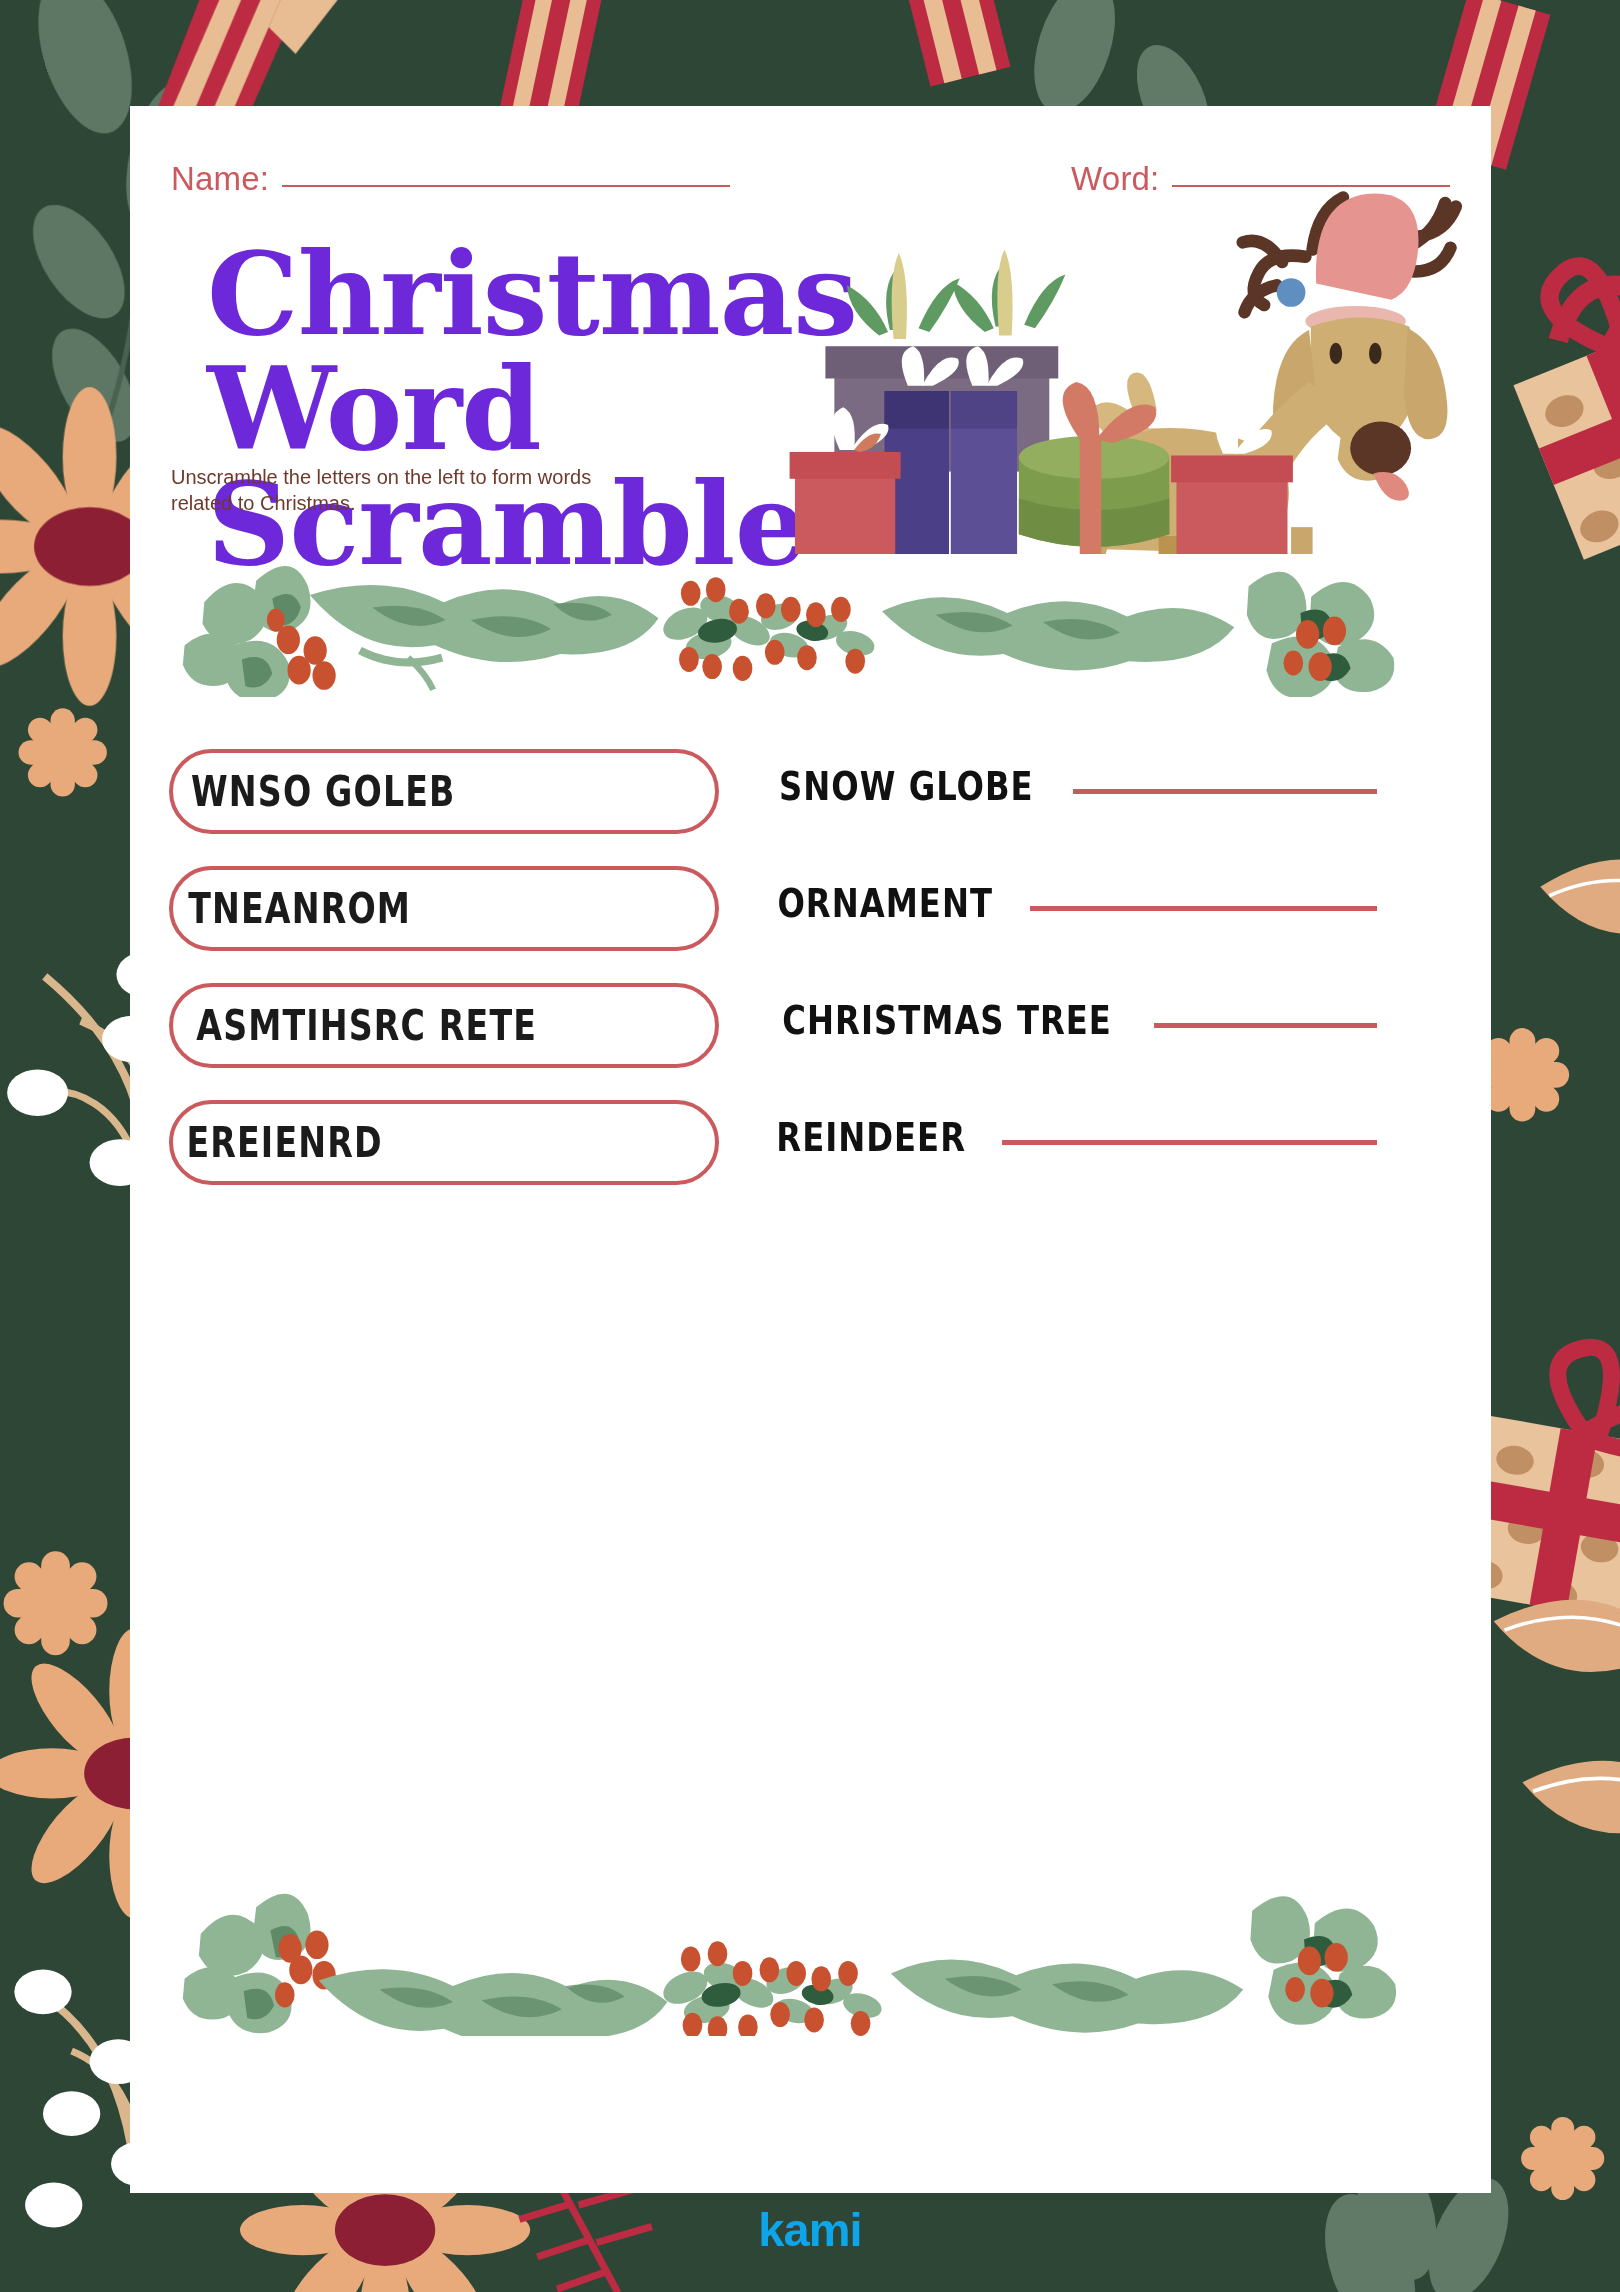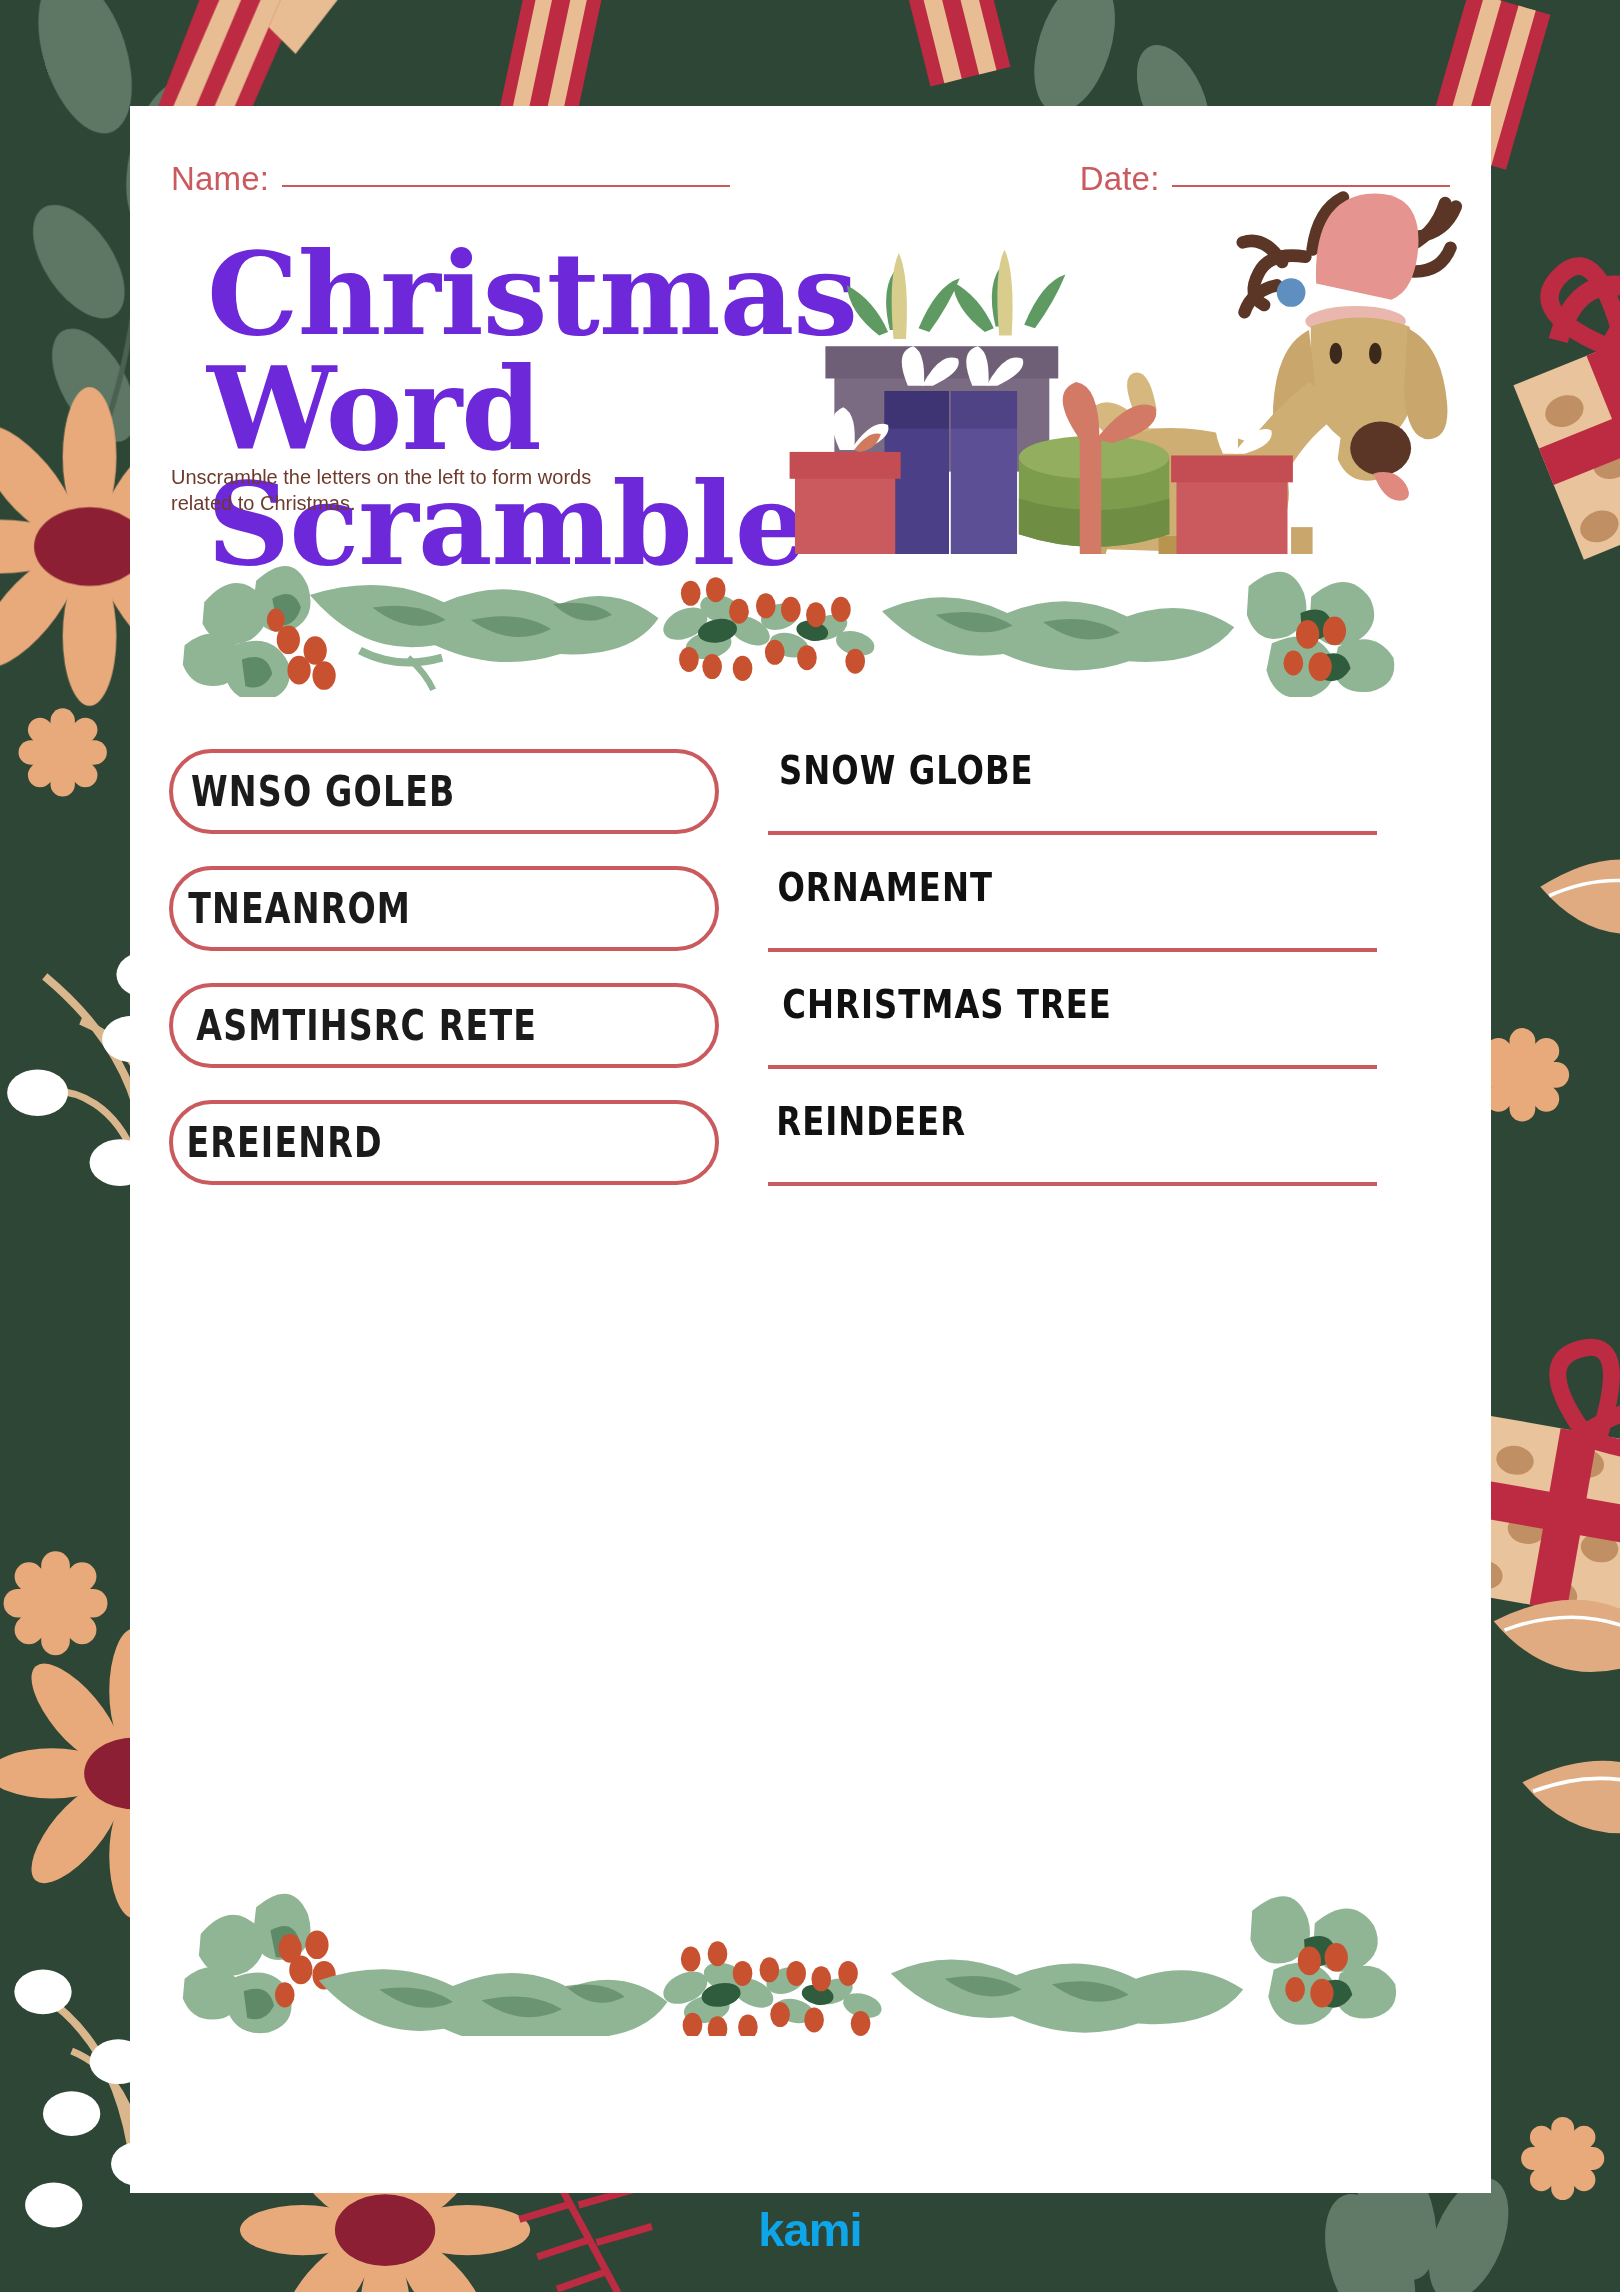--- a/index.html
+++ b/index.html
@@ -87,21 +87,21 @@
     font-weight:700;
     font-size:42px;
     letter-spacing:1.3px;
     color:#1b1b1b;
     transform:scaleX(.88);
     white-space:nowrap;
   }
   .answer{
     margin-left:49px;
     width:609px;
-    display:flex; flex-direction:column; align-items:flex-start;gap:28px;
+    display:flex; flex-direction:row; align-items:center;gap:28px;
   }
   .answer .txt{
     font-family:"DejaVu Sans Condensed","Liberation Sans Narrow","Liberation Sans",sans-serif;
     font-weight:700;
     font-size:39px;
     letter-spacing:1.1px;
     color:#111;
     transform:scaleX(.92);
     white-space:nowrap;
     margin-bottom:9.9px;
@@ -322,21 +322,21 @@
 
 <div class="sheet">
 
   <div class="namerow">
     <div class="field name">
       <span class="lbl">Name:</span>
       <span class="rule"></span>
     </div>
     <div class="spacer"></div>
     <div class="field date">
-      <span class="lbl">Date:</span>
+      <span class="lbl">Word:</span>
       <span class="rule"></span>
     </div>
   </div>
 
   <div class="title">
     <span>Christmas Word</span>
     <span class="l2">Scramble</span>
   </div>
 
   <div class="subtitle">Unscramble the letters on the left to form words related to Christmas.</div>

